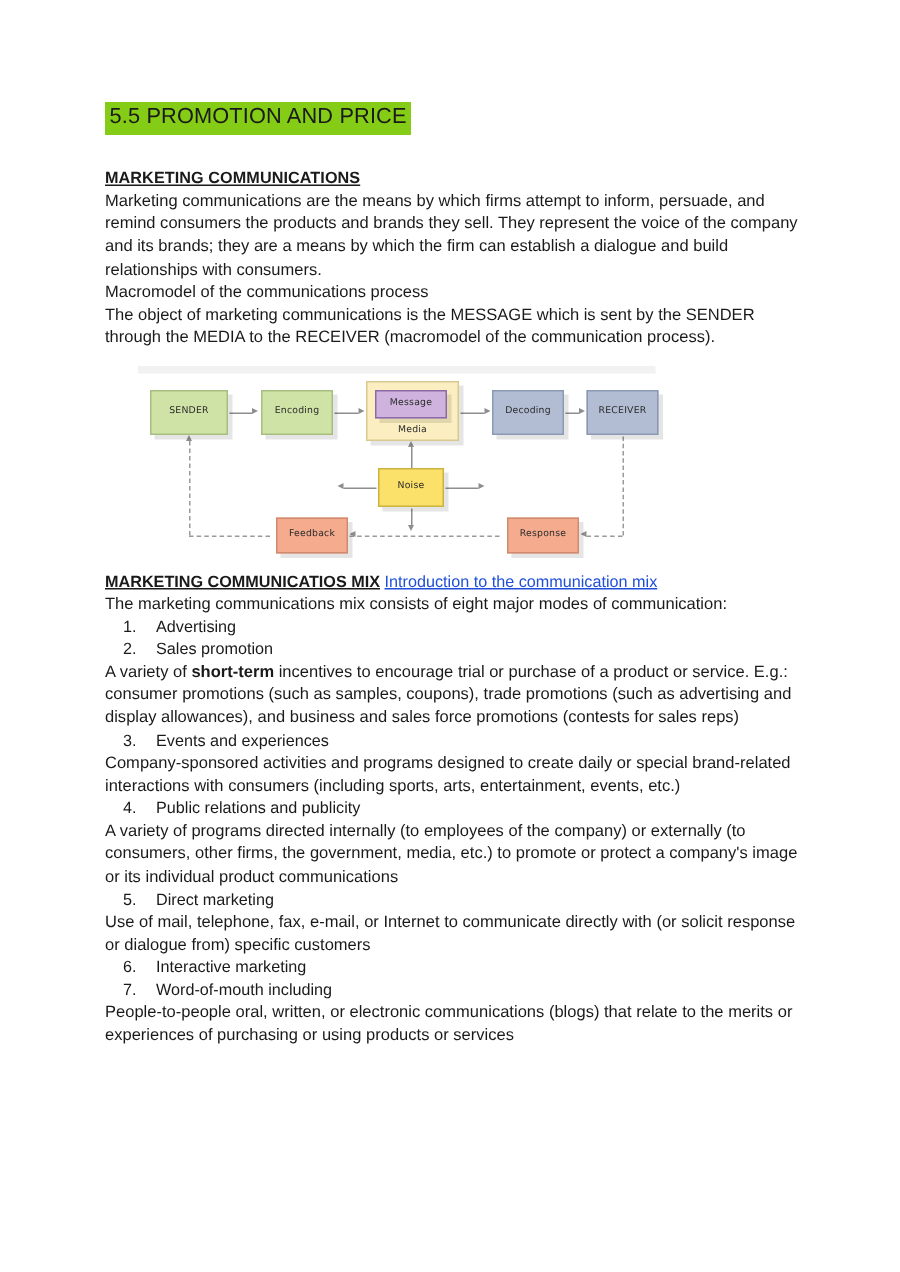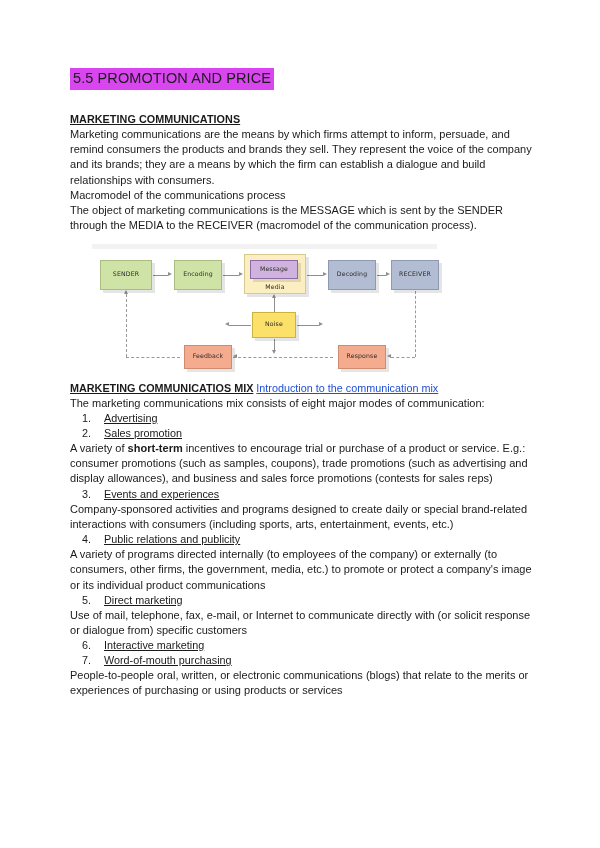--- a/index.html
+++ b/index.html
@@ -24,21 +24,21 @@
     background: #fff;
     padding: 68px 60px 0 70px;
   }
 
   
   .doc-title {
     display: inline-block;
     font-size: 14.5px;
     font-weight: 400;
     letter-spacing: .1px;
-    background: #d946ef;
+    background: #84cc16;
     padding: 2px 3px 3px 3px;
     margin: 0 0 22px 0;
     line-height: 1.15;
   }
   .sec-head {
     font-size: 10.8px;
     font-weight: bold;
     text-decoration: underline;
     margin: 0 0 1px 0;
     letter-spacing: .05px;
@@ -74,21 +74,21 @@
     line-height: 1.385;
     margin: 0;
     padding-left: 34px;
     position: relative;
   }
   .num-item .n {
     position: absolute;
     left: 12px;
     width: 18px;
   }
-  .num-item .t { text-decoration: underline; }
+  .num-item .t { }
 
   
   .diagram {
     position: relative;
     width: 345px;
     height: 125px;
     margin: 10px 0 12px 22px;
     background: #ffffff;
   }
   .diagram .topband {
@@ -286,17 +286,17 @@
 
   
   <div class="num-item">
     <span class="n">6.</span>
     <span class="t">Interactive marketing</span>
   </div>
 
   
   <div class="num-item">
     <span class="n">7.</span>
-    <span class="t">Word-of-mouth purchasing</span>
+    <span class="t">Word-of-mouth including</span>
   </div>
   <p class="body">People-to-people oral, written, or electronic communications (blogs) that relate to the merits or experiences of purchasing or using products or services</p>
 
 </div>
 
 </body></html>

